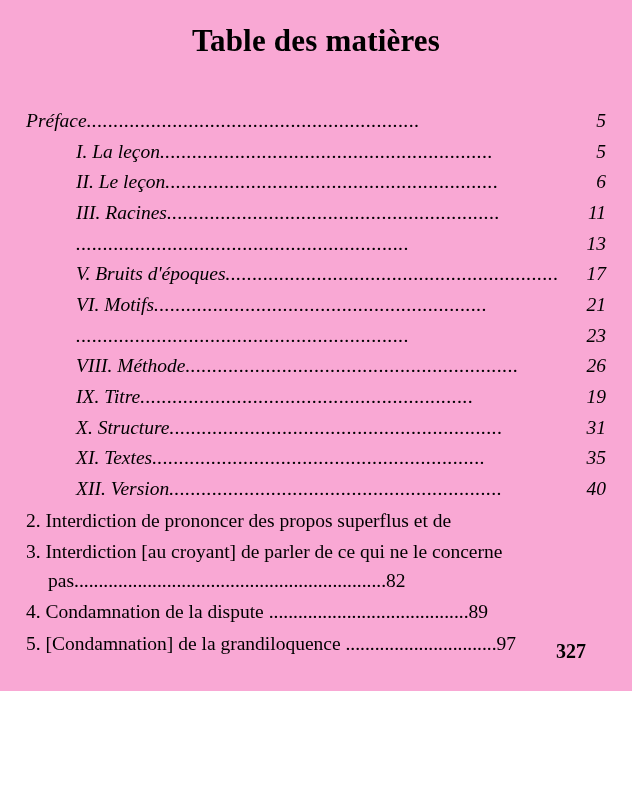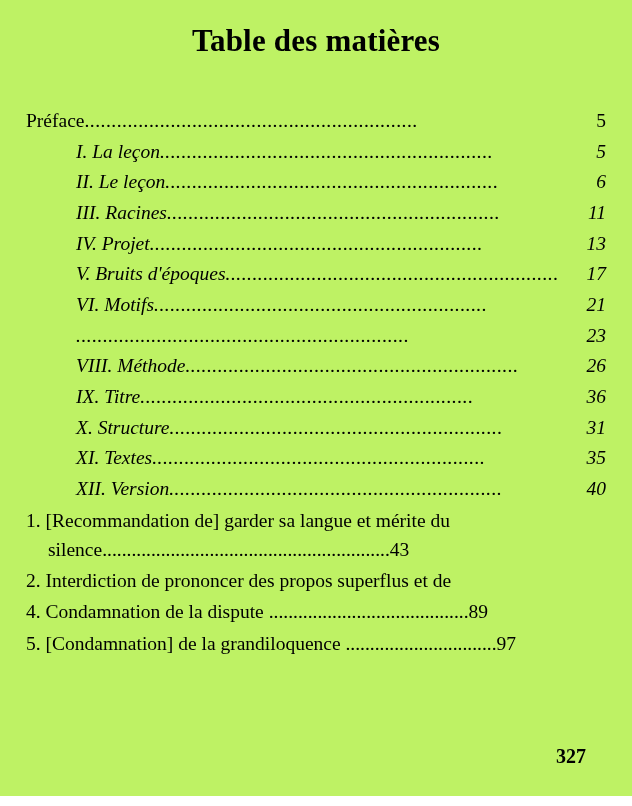--- a/index.html
+++ b/index.html
@@ -3,22 +3,22 @@
 <meta charset="utf-8">
 <style>
   html, body {
     margin: 0;
     padding: 0;
     background: #ffffff;
   }
   .page {
     position: relative;
     width: 632px;
-    height: 796px;
-    background: #bef264;
+    height: 691px;
+    background: #f9a8d4;
     font-family: "Liberation Serif", serif;
     color: #000000;
     box-sizing: border-box;
     overflow: hidden;
   }
   .title {
     text-align: center;
     font-family: "Liberation Serif", serif;
     font-weight: bold;
     font-size: 31px;
@@ -52,21 +52,21 @@
     letter-spacing: 0.5px;
     margin: 0 0 0 0;
   }
   .entry .page-num {
     flex: 0 0 auto;
     text-align: right;
     white-space: pre;
   }
 
   
-  .lvl0 { margin-left: 0; }
+  .lvl0 { margin-left: 0; font-style: italic; }
   
   .lvl1 { margin-left: 50px; font-style: italic; }
 
   .block-entry {
     font-size: 19.5px;
     line-height: 1.5;
     margin-bottom: 2px;
   }
   .block-entry .cont {
     display: block;
@@ -122,21 +122,20 @@
     <div class="entry lvl1">
       <div class="row">
         <span class="label">III. Racines</span>
         <span class="leader">..............................................................</span>
         <span class="page-num">11</span>
       </div>
     </div>
 
     <div class="entry lvl1">
       <div class="row">
-        <span class="label">IV. Projet</span>
         <span class="leader">..............................................................</span>
         <span class="page-num">13</span>
       </div>
     </div>
 
     <div class="entry lvl1">
       <div class="row">
         <span class="label">V. Bruits d'époques</span>
         <span class="leader">..............................................................</span>
         <span class="page-num">17</span>
@@ -163,21 +162,21 @@
         <span class="label">VIII. Méthode</span>
         <span class="leader">..............................................................</span>
         <span class="page-num">26</span>
       </div>
     </div>
 
     <div class="entry lvl1">
       <div class="row">
         <span class="label">IX. Titre</span>
         <span class="leader">..............................................................</span>
-        <span class="page-num">36</span>
+        <span class="page-num">19</span>
       </div>
     </div>
 
     <div class="entry lvl1">
       <div class="row">
         <span class="label">X. Structure</span>
         <span class="leader">..............................................................</span>
         <span class="page-num">31</span>
       </div>
     </div>
@@ -191,31 +190,31 @@
     </div>
 
     <div class="entry lvl1">
       <div class="row">
         <span class="label">XII. Version</span>
         <span class="leader">..............................................................</span>
         <span class="page-num">40</span>
       </div>
     </div>
 
-    <div class="block-entry">
-      <span class="first">1. [Recommandation de] garder sa langue et mérite du</span>
+
+    <div class="block-entry">
+      <span class="first">2. Interdiction de prononcer des propos superflus et de</span>
+    </div>
+
+    <div class="block-entry">
+      <span class="first">3. Interdiction [au croyant] de parler de ce qui ne le concerne</span>
       <span class="cont">
-        <span>silence</span><span>...........................................................</span><span>43</span>
+        <span>pas</span><span>................................................................</span><span>82</span>
       </span>
     </div>
-
-    <div class="block-entry">
-      <span class="first">2. Interdiction de prononcer des propos superflus et de</span>
-    </div>
-
 
     <div class="block-entry">
       <span class="first">
         <span>4. Condamnation de la dispute</span><span> .........................................</span><span>89</span>
       </span>
     </div>
 
     <div class="block-entry">
       <span class="first">
         <span>5. [Condamnation] de la grandiloquence</span><span> ...............................</span><span>97</span>

